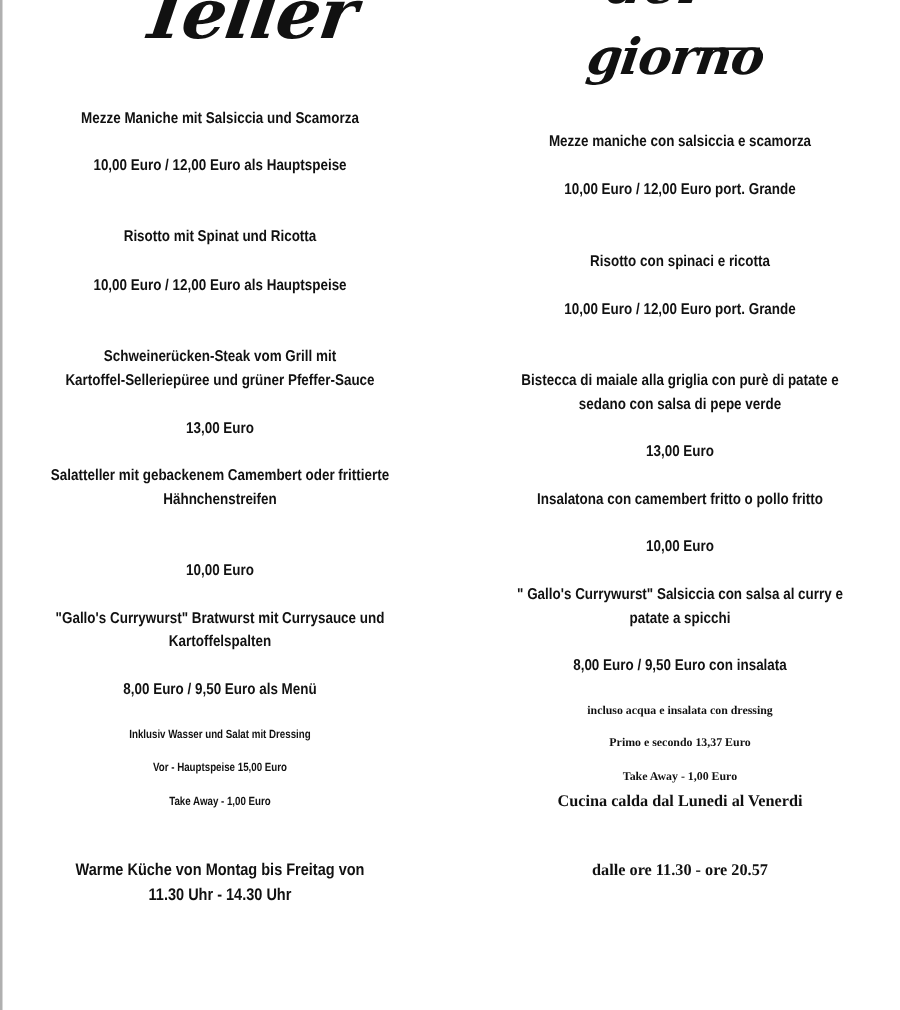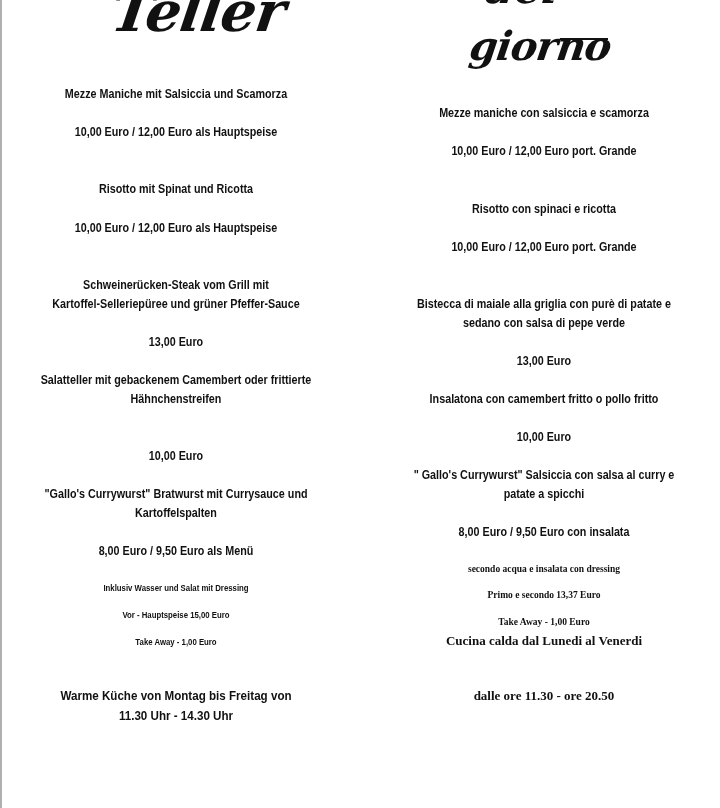--- a/index.html
+++ b/index.html
@@ -144,19 +144,19 @@
   <div class="line" style="top:314px">sedano con salsa di pepe verde</div>
   <div class="line" style="top:352px">13,00 Euro</div>
 
   <div class="line" style="top:390px">Insalatona con camembert fritto o pollo fritto</div>
   <div class="line" style="top:428px">10,00 Euro</div>
 
   <div class="line" style="top:466px">" Gallo's Currywurst" Salsiccia con salsa al curry e</div>
   <div class="line" style="top:485px">patate a spicchi</div>
   <div class="line" style="top:523px">8,00 Euro / 9,50 Euro con insalata</div>
 
-  <div class="line serif small" style="top:560px">secondo acqua e insalata con dressing</div>
+  <div class="line serif small" style="top:560px">incluso acqua e insalata con dressing</div>
   <div class="line serif small" style="top:586px">Primo e secondo 13,37 Euro</div>
   <div class="line serif small" style="top:613px">Take Away - 1,00 Euro</div>
 
   <div class="line serif hours" style="top:632px">Cucina calda dal Lunedi al Venerdi</div>
-  <div class="line serif hours" style="top:687px">dalle ore 11.30 - ore 20.50</div>
+  <div class="line serif hours" style="top:687px">dalle ore 11.30 - ore 20.57</div>
 </div>
 
 </body></html>

